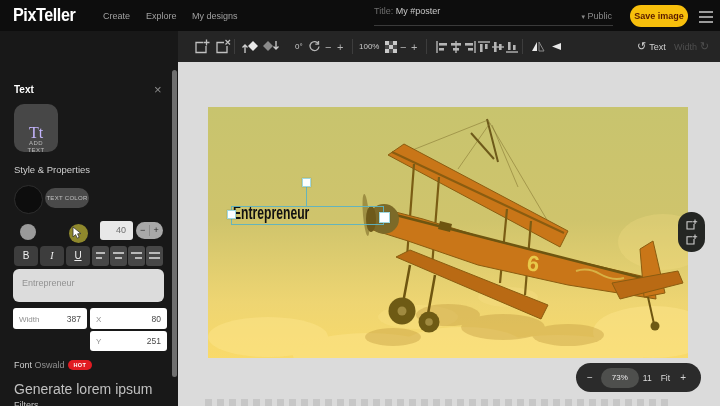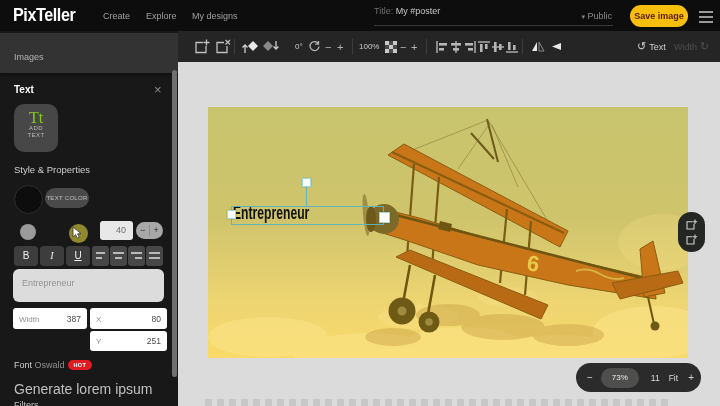--- a/index.html
+++ b/index.html
@@ -26,21 +26,21 @@
   .tb-pm { font-size:11px; color:#b5b5b5; }
   svg.ic { display:block; }
 
   
   #sidebar { position:absolute; left:0; top:31px; width:178px; height:375px; background:#181818; z-index:20; overflow:hidden; }
   #images-section { position:absolute; left:0; top:2px; width:178px; height:40px; background:#333333; box-shadow:0 2px 3px rgba(0,0,0,.35); }
   #images-label { position:absolute; left:14px; top:19px; font-size:9px; color:#b3b3b3; }
   #text-header { position:absolute; left:14px; top:53px; font-size:10px; font-weight:bold; color:#fff; }
   #panel-close { position:absolute; left:154px; top:51px; font-size:13px; color:#8a8a8a; }
   #add-text-btn { position:absolute; left:14px; top:73px; width:44px; height:48px; background:#474747; border-radius:10px; text-align:center; }
-  #add-text-icon { display:block; margin-top:7px; font-family:"Liberation Serif",serif; font-size:16px; color:#84cc16; font-weight:normal; line-height:14px; }
+  #add-text-icon { display:block; margin-top:22px; font-family:"Liberation Serif",serif; font-size:16px; color:#c4b5fd; font-weight:normal; line-height:14px; }
   .add-text-line { display:block; font-size:6px; color:#b9b9b9; line-height:7px; letter-spacing:.4px; }
   #style-heading { position:absolute; left:14px; top:133px; font-size:9.5px; color:#cfcfcf; }
   #color-circle { position:absolute; left:14px; top:154px; width:29px; height:29px; border-radius:50%; background:#0d0d0d; border:1px solid #2e2e2e; }
   #text-color-pill { position:absolute; left:45px; top:157px; width:44px; height:20px; border-radius:10px; background:#4a4a4a; color:#c0c0c0; font-size:6px; text-align:center; line-height:20px; letter-spacing:.3px; }
   #stroke-circle { position:absolute; left:20px; top:193px; width:16px; height:16px; border-radius:50%; background:#9a9a9a; }
   #size-input { position:absolute; left:100px; top:190px; width:33px; height:19px; background:#e8e8e8; border-radius:3px; font-size:9px; color:#6e6e6e; text-align:right; line-height:19px; padding-right:7px; }
   #size-stepper { position:absolute; left:136px; top:191px; width:27px; height:17px; background:#a8a8a8; border-radius:9px; display:flex; }
   #size-stepper span { flex:1; text-align:center; font-size:9px; color:#2a2a2a; line-height:16px; }
   #size-stepper .sep { position:absolute; left:13px; top:3px; width:1px; height:11px; background:#8b8b8b; }
   .biu { position:absolute; top:215px; width:24px; height:20px; background:#3d3d3d; border-radius:4px; color:#f0f0f0; font-size:10px; text-align:center; line-height:20px; }
@@ -66,21 +66,21 @@
   #rot-line { position:absolute; left:128px; top:124px; width:1px; height:20px; background:rgba(95,179,192,.95); }
   .handle { position:absolute; background:#fdffff; border:1px solid #9fd8e0; box-shadow:0 0 1px rgba(0,60,70,.4); }
   #rot-handle { left:124px; top:116px; width:9px; height:9px; }
   #left-handle { left:49px; top:148px; width:9px; height:9px; }
   #right-handle { left:201px; top:150px; width:11px; height:11px; }
   #pages-panel { position:absolute; left:500px; top:150px; width:27px; height:40px; background:#242623; border-radius:13px; display:flex; flex-direction:column; align-items:center; justify-content:center; gap:4px; }
   #zoom-bar { position:absolute; left:398px; top:301px; width:125px; height:29px; background:#2b2b2b; border-radius:15px; display:flex; align-items:center; }
   #zoom-bar .zb { color:#d5d5d5; font-size:10px; }
   #zoom-minus { margin-left:11px; }
   #zoom-pill { margin-left:8px; width:38px; height:20px; background:#4e4f4d; border-radius:10px; color:#ececec; font-size:8px; text-align:center; line-height:20px; }
-  #zoom-pages { margin-left:12px; font-size:8.5px; color:#dedede;text-align:center; }
+  #zoom-pages { margin-left:4px; font-size:8.5px; color:#dedede;text-align:center; }
   #zoom-fit { margin-left:9px; font-size:8.5px; color:#dedede; }
   #zoom-plus { margin-left:10px; }
   #dashes { position:absolute; left:27px; top:337px; width:467px; height:7px; background:repeating-linear-gradient(90deg,#c7c7c7 0px,#c7c7c7 7px,transparent 7px,transparent 12px); }
 
   
   #cursor { position:absolute; left:69px; top:224px; width:19px; height:19px; border-radius:50%; background:#8f882c; z-index:50; }
 </style>
 </head>
 <body>
 
@@ -210,23 +210,20 @@
     <span style="font-family:'DejaVu Sans',sans-serif;font-size:11px;color:#d0d0d0">↺</span>
     <span style="font-size:9px;color:#d0d0d0;margin-left:3px">Text</span>
   </span>
   <span class="tb" style="left:674px">
     <span style="font-size:9px;color:#4e4e4e">Width</span>
     <span style="font-family:'DejaVu Sans',sans-serif;font-size:11px;color:#4e4e4e;margin-left:3px">↻</span>
   </span>
 </div>
 
 <div id="sidebar">
-  <div id="images-section">
-    <div id="images-label">Images</div>
-  </div>
   <div id="text-header">Text</div>
   <div id="panel-close">×</div>
   <div id="add-text-btn">
     <span id="add-text-icon">Tt</span>
     <span class="add-text-line">ADD</span>
     <span class="add-text-line">TEXT</span>
   </div>
   <div id="style-heading">Style &amp; Properties</div>
   <div id="color-circle"></div>
   <div id="text-color-pill">TEXT COLOR</div>

